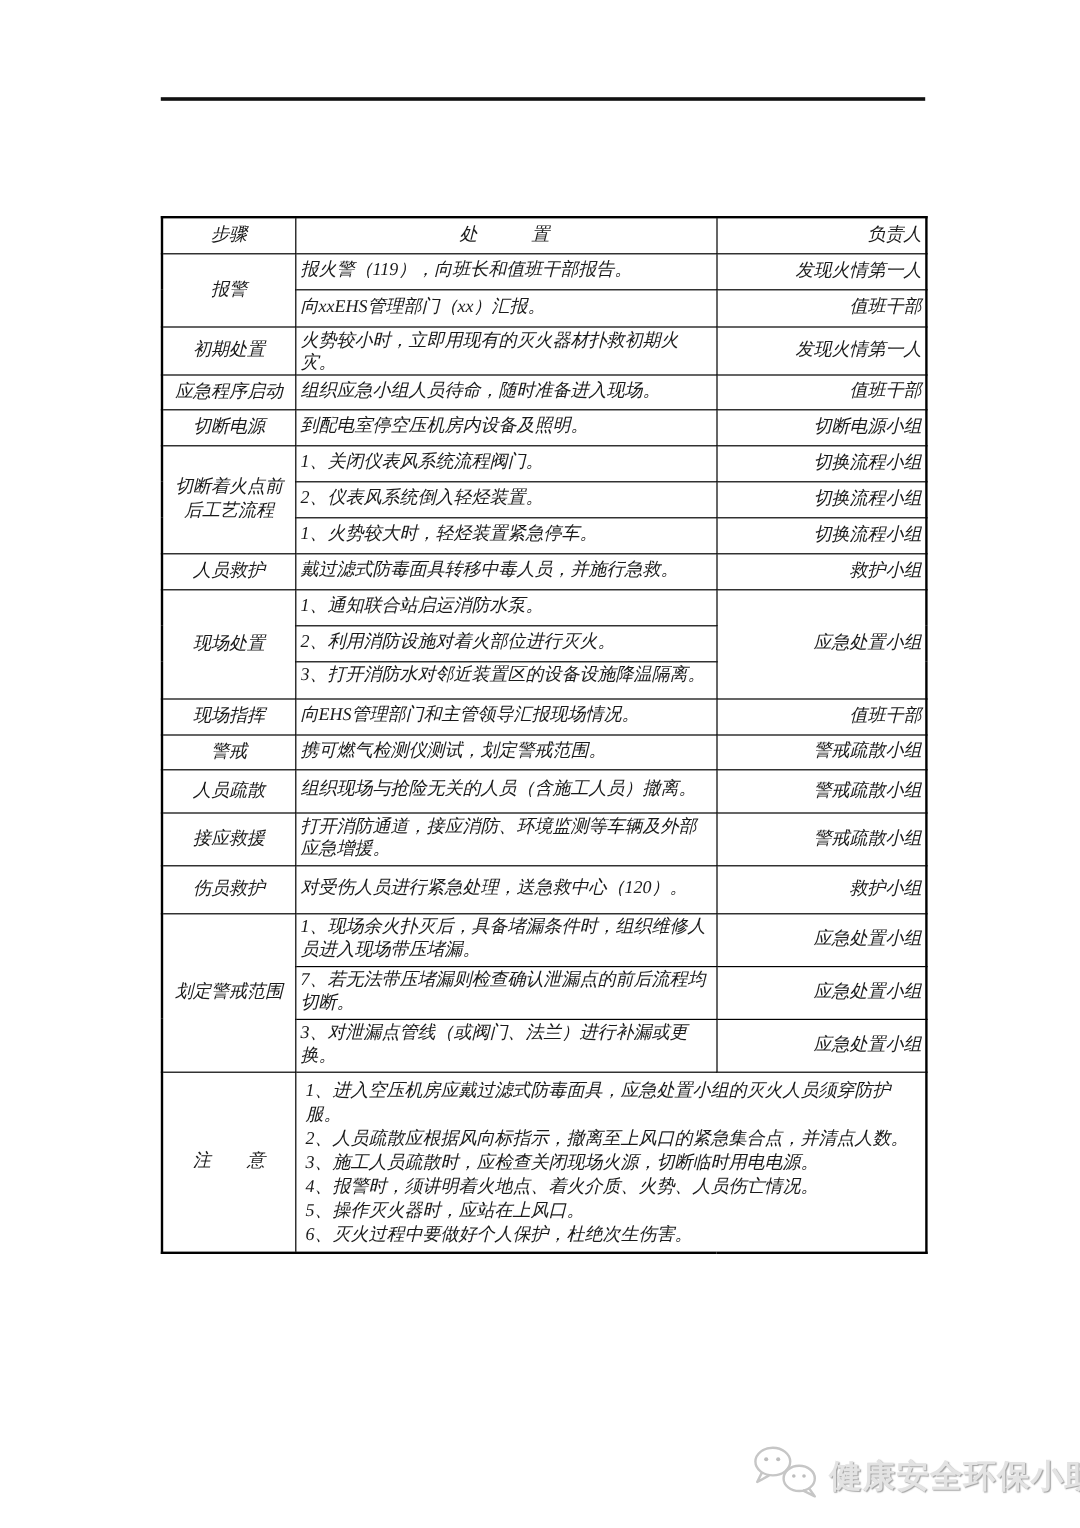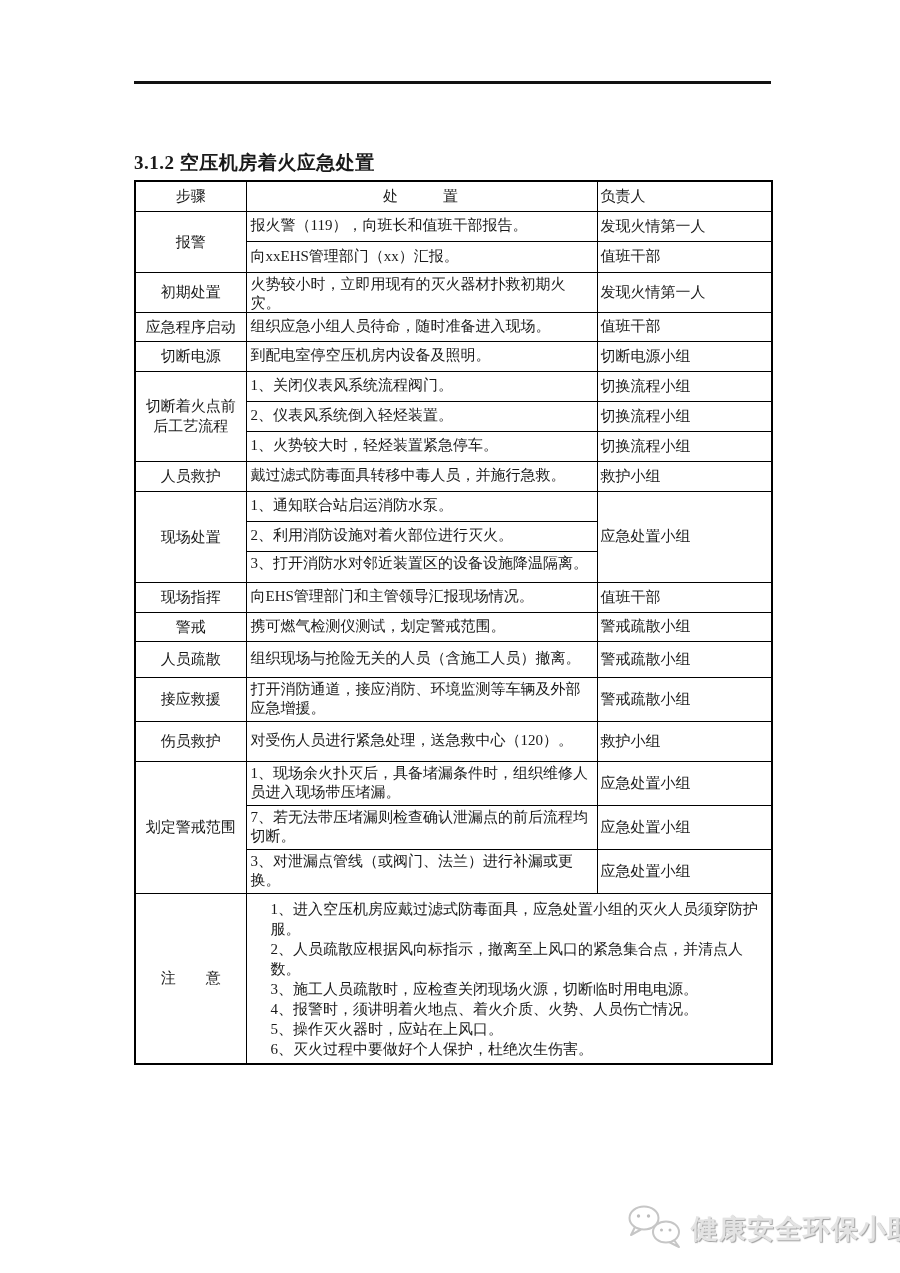--- a/index.html
+++ b/index.html
@@ -38,43 +38,44 @@
     border-collapse: collapse;
     table-layout: fixed;
     border: 2px solid #000;
     font-size: 15px;
   }
   table.proc td, table.proc th {
     border: 1px solid #000;
     vertical-align: middle;
     font-weight: normal;
     overflow: hidden;
+    font-style: italic;
   }
   td.step, th.step {
     text-align: center;
     padding: 2px 3px;
     line-height: 20px;
   }
   td.action, th.action {
     text-align: left;
     padding: 2px 6px 2px 4px;
     line-height: 19.5px;
   }
   th.action { text-align: center; }
   td.resp, th.resp {
-    text-align: left;
+    text-align: right;
     padding: 2px 3px;
     line-height: 19px;
   }
   th { height: 30px; }
   .clip { overflow: hidden; }
   .pad-wrap { padding-right: 22px; }
   td.notes {
     text-align: left;
-    padding: 5px 8px 4px 24px;
+    padding: 5px 8px 4px 8px;
     vertical-align: middle;
   }
   .note-line { line-height: 20px; }
   .watermark {
     position: absolute;
     left: 626px;
     top: 1203px;
     display: flex;
     align-items: center;
     gap: 5px;
@@ -88,21 +89,20 @@
     letter-spacing: 1px;
   }
 </style>
 </head>
 <body>
 
 <div class="page">
 
   <div class="top-rule"></div>
 
-  <div class="doc-title">3.1.2 空压机房着火应急处置</div>
 
   <table class="proc">
     <colgroup>
       <col style="width:111px">
       <col style="width:351px">
       <col style="width:175px">
     </colgroup>
     <tbody>
 
       <tr>

